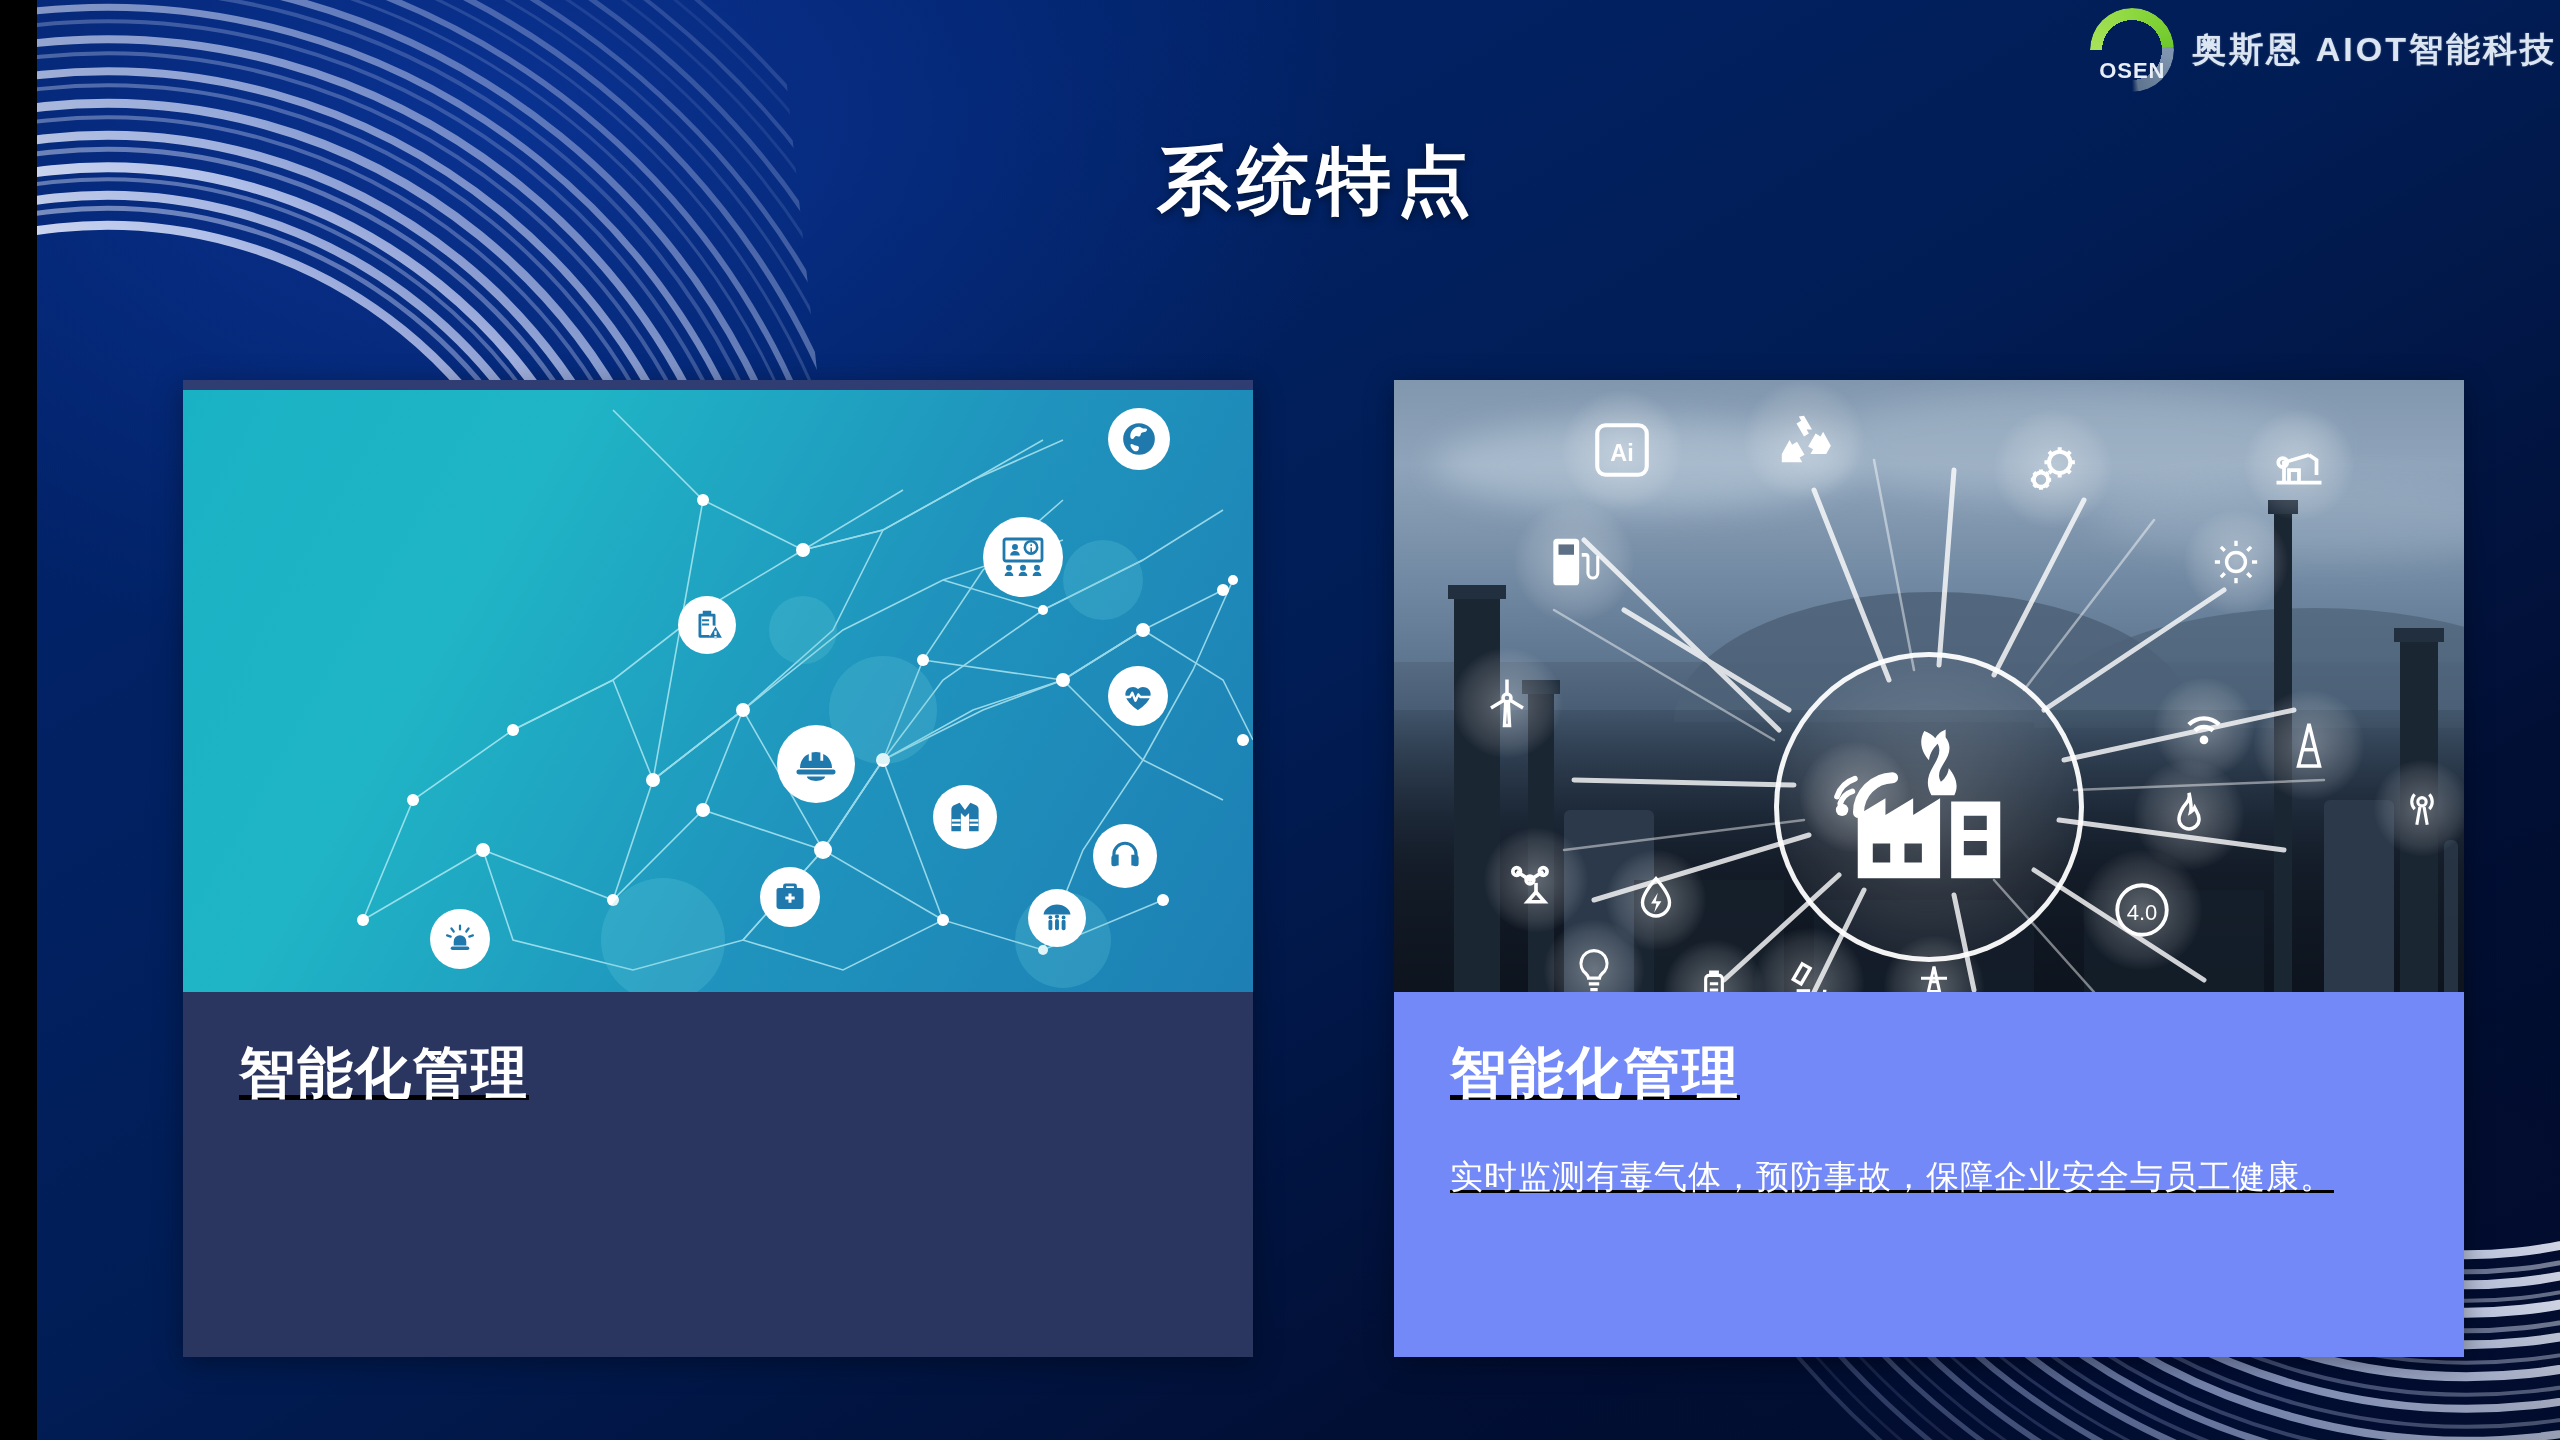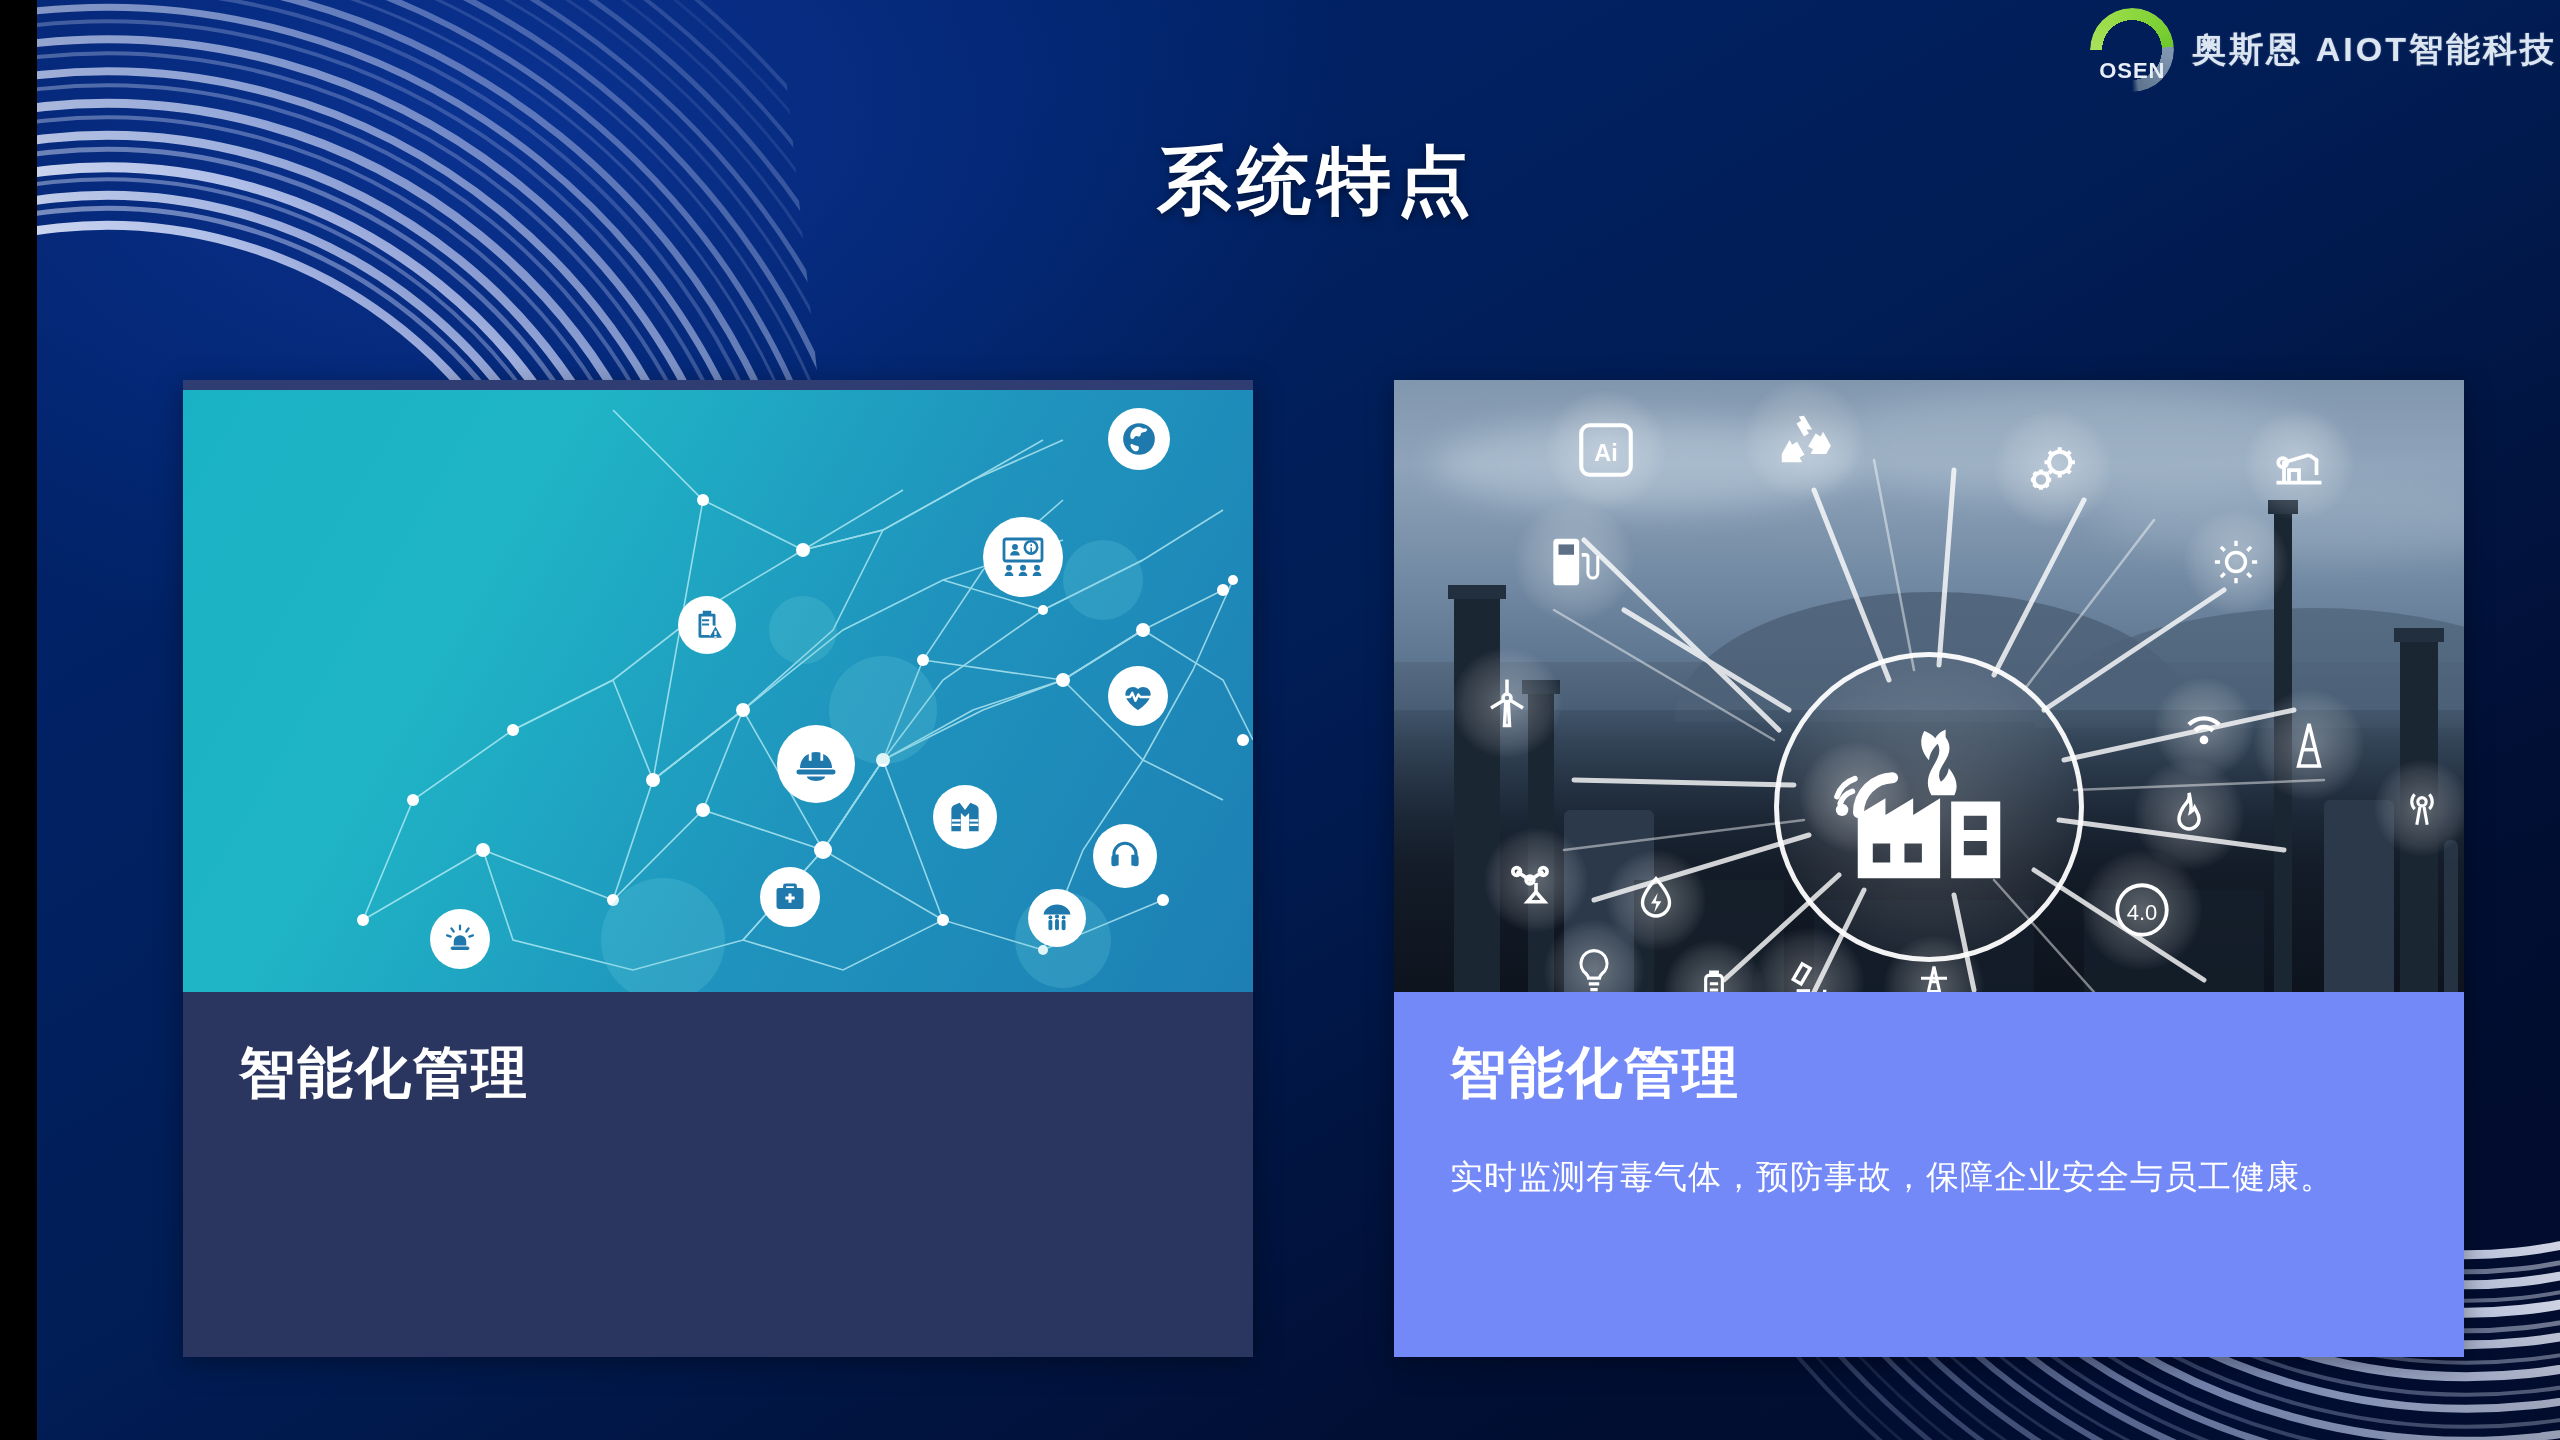--- a/index.html
+++ b/index.html
@@ -46,21 +46,21 @@
   .page-title{position:absolute;left:0;right:0;top:132px;text-align:center;
     font-size:74px;font-weight:bold;color:#ffffff;letter-spacing:6px;
     text-shadow:0 3px 8px rgba(0,0,0,.45);}
 
   
   .card{position:absolute;top:380px;width:1070px;height:977px;
     box-shadow:0 6px 26px rgba(0,0,0,.35);overflow:hidden;}
   .card-left{left:146px;}
   .card-right{left:1357px;}
   .card-media{position:relative;width:100%;height:612px;overflow:hidden;}
-  .card-body{height:443px;padding:44px 56px 0 56px;box-sizing:border-box;}
+  .card-body{height:443px;padding:44px 56px 0 56px;box-sizing:border-box;text-decoration:underline;}
   .card-body.left{background:#2a3560;}
   .card-body.right{background:#7289f7;}
   .card-heading{font-size:56px;font-weight:bold;color:#fff;letter-spacing:2px;margin:0 0 34px 0;}
   .card-desc{font-size:33px;color:#eef2fb;line-height:1.85;letter-spacing:1px;margin:0;}
   .card-body.right .card-desc{color:#ffffff;}
 
   
   .media-teal{width:100%;height:100%;
     background:linear-gradient(120deg,#19b2c4 0%,#1fb5c6 28%,#1f93bd 62%,#1d7fb4 100%);
     position:relative;}
@@ -407,21 +407,21 @@
           </svg>
         </div>
         <div class="glow-ico" style="left:406px;top:362px;width:110px;height:110px;">
           <svg width="62" height="62" viewBox="0 0 24 24" fill="#fff">
               <circle cx="7" cy="17" r="2.4"></circle>
               <path d="M5.2 12.2a7.4 7.4 0 0 1 6.6 0" fill="none" stroke="#fff" stroke-width="2.2" stroke-linecap="round" transform="rotate(-45 8.5 12)"></path>
               <path d="M3.6 8.4a11 11 0 0 1 9.8 0" fill="none" stroke="#fff" stroke-width="2.2" stroke-linecap="round" transform="rotate(-45 8.5 8.4)"></path>
             </svg>
         </div>
 
-        <div class="glow-ico" style="left:152px;top:10px;width:120px;height:120px;align-items:center;">
+        <div class="glow-ico" style="left:168px;top:10px;width:120px;height:120px;align-items:center;">
           <svg width="66" height="66" viewBox="0 0 24 24" fill="none" stroke="#fff" stroke-width="1.5">
               <rect x="3" y="3" width="18" height="18" rx="3"></rect>
               <text x="12" y="16" font-size="8.5" fill="#fff" stroke="none" text-anchor="middle" font-family="Liberation Sans, sans-serif" font-weight="bold">Ai</text>
             </svg>
         </div>
         <div class="glow-ico" style="left:350px;top:0px;width:120px;height:120px;">
           <svg width="62" height="62" viewBox="0 0 24 24" fill="#fff">
               <path d="M12 2.6l3.1 5.3h-2.1l.9 1.6-1.9 1.1-2.9-5 1.8-1.1-.9-1.6L12 2.6z"></path>
               <path d="M3.4 17.4l3-5.4 1 1.8 1.9-1.1 2.9 5-1.9 1.1 1 1.8H3.4z"></path>
               <path d="M20.6 17.4h-6.1l1-1.8-1.9-1.1 2.9-5 1.9 1.1 1-1.8 3 5.4-1.8 3.2z"></path>

